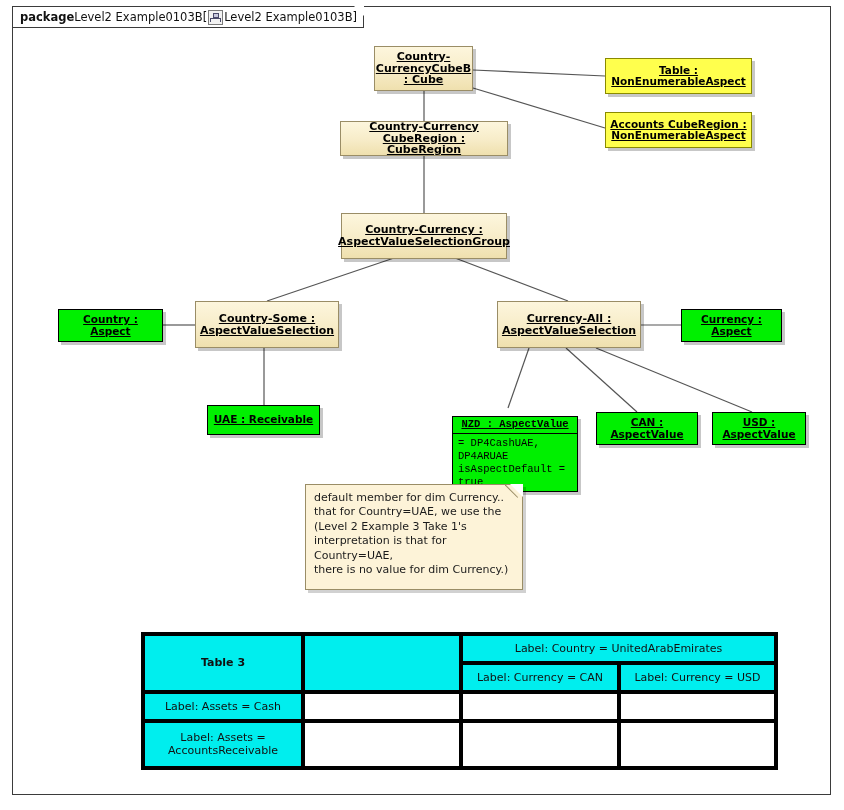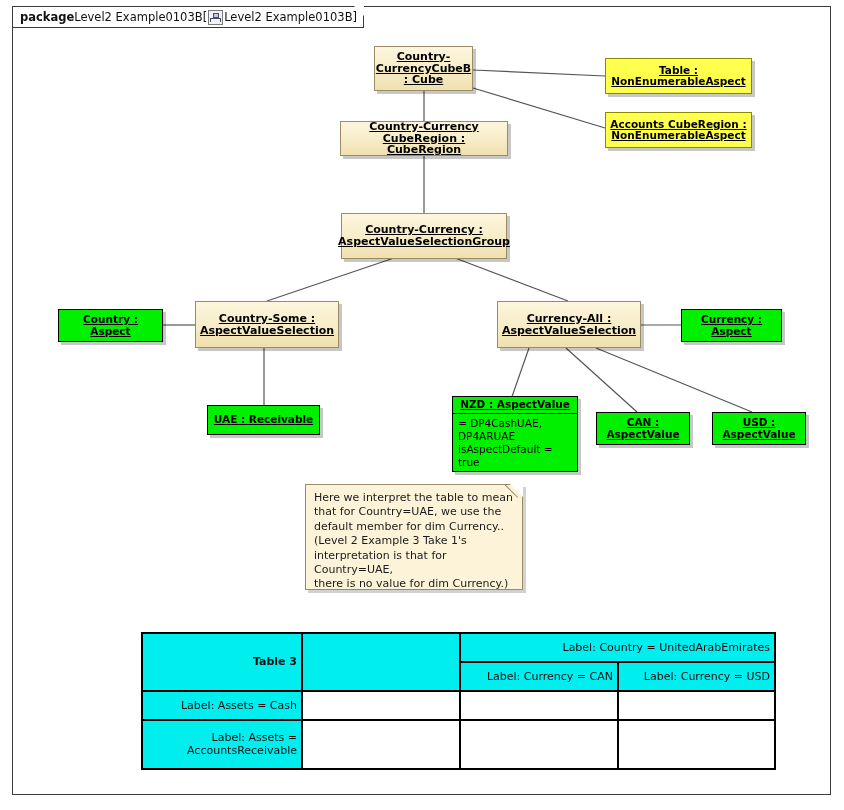--- a/index.html
+++ b/index.html
@@ -61,21 +61,21 @@
   #note .fold{position:absolute;right:-1px;top:-1px;width:0;height:0;
     border-left:13px solid transparent;border-top:13px solid #ffffff;}
   #note .foldline{position:absolute;right:-1px;top:-1px;width:18px;height:18px;
     overflow:hidden;}
   #note .foldline::after{content:"";position:absolute;left:-1px;top:-1px;width:20px;height:0;
     border-top:1px solid #9a8d66;transform:rotate(45deg);transform-origin:0 0;}
 
   
   #table3{position:absolute;left:141px;top:632px;width:633px;height:138px;
     z-index:3;border-collapse:collapse;table-layout:fixed;background:#fff;}
-  #table3 td{border:2px solid #000000;font-size:11px;color:#111;text-align:right;
+  #table3 td{border:4px solid #000000;font-size:11px;color:#111;text-align:center;
     vertical-align:middle;padding:2px 4px;line-height:1.22;}
   .cy{background:#00eeee;}
   .wh{background:#ffffff;}
   .t3name{font-weight:bold;font-size:11.5px;}
 </style>
 </head>
 <body>
 
 <div id="package-frame"></div>
 
@@ -151,45 +151,44 @@
 </div>
 
 <div class="node green" id="n-currencyaspect" style="left:681px;top:309px;width:101px;height:33px;">
   <div class="ttl">Currency : Aspect</div>
 </div>
 
 <div class="node green" id="n-uae" style="left:207px;top:405px;width:113px;height:30px;">
   <div class="ttl">UAE : Receivable</div>
 </div>
 
-<div class="node green compart" id="n-nzd" style="left:452px;top:396px;width:126px;height:76px;">
+<div class="node green compart" id="n-nzd" style="left:452px;top:416px;width:126px;height:76px;font-family:Liberation Mono, monospace;">
   <div class="hdr">
     <div class="ttl">NZD : AspectValue</div>
   </div>
   <div class="body">
     <div>= DP4CashUAE,</div>
     <div>DP4ARUAE</div>
     <div>isAspectDefault = true</div>
   </div>
 </div>
 
-<div class="node green" id="n-can" style="left:596px;top:412px;width:94px;height:33px;">
+<div class="node green" id="n-can" style="left:596px;top:412px;width:102px;height:33px;">
   <div class="ttl">CAN : AspectValue</div>
 </div>
 
 <div class="node green" id="n-usd" style="left:712px;top:412px;width:94px;height:33px;">
   <div class="ttl">USD : AspectValue</div>
 </div>
 
 <div id="note" style="left:305px;top:484px;width:218px;height:106px;">
   <div class="fold"></div>
   <div class="foldline"></div>
-  <div>Here we interpret the table to mean</div>
+  <div>default member for dim Currency..</div>
   <div>that for Country=UAE, we use the</div>
-  <div>default member for dim Currency..</div>
   <div>(Level 2 Example 3 Take 1's</div>
   <div>interpretation is that for Country=UAE,</div>
   <div>there is no value for dim Currency.)</div>
 </div>
 
 <table id="table3">
   <colgroup>
     <col style="width:160px">
       <col style="width:158px">
     <col style="width:158px">

